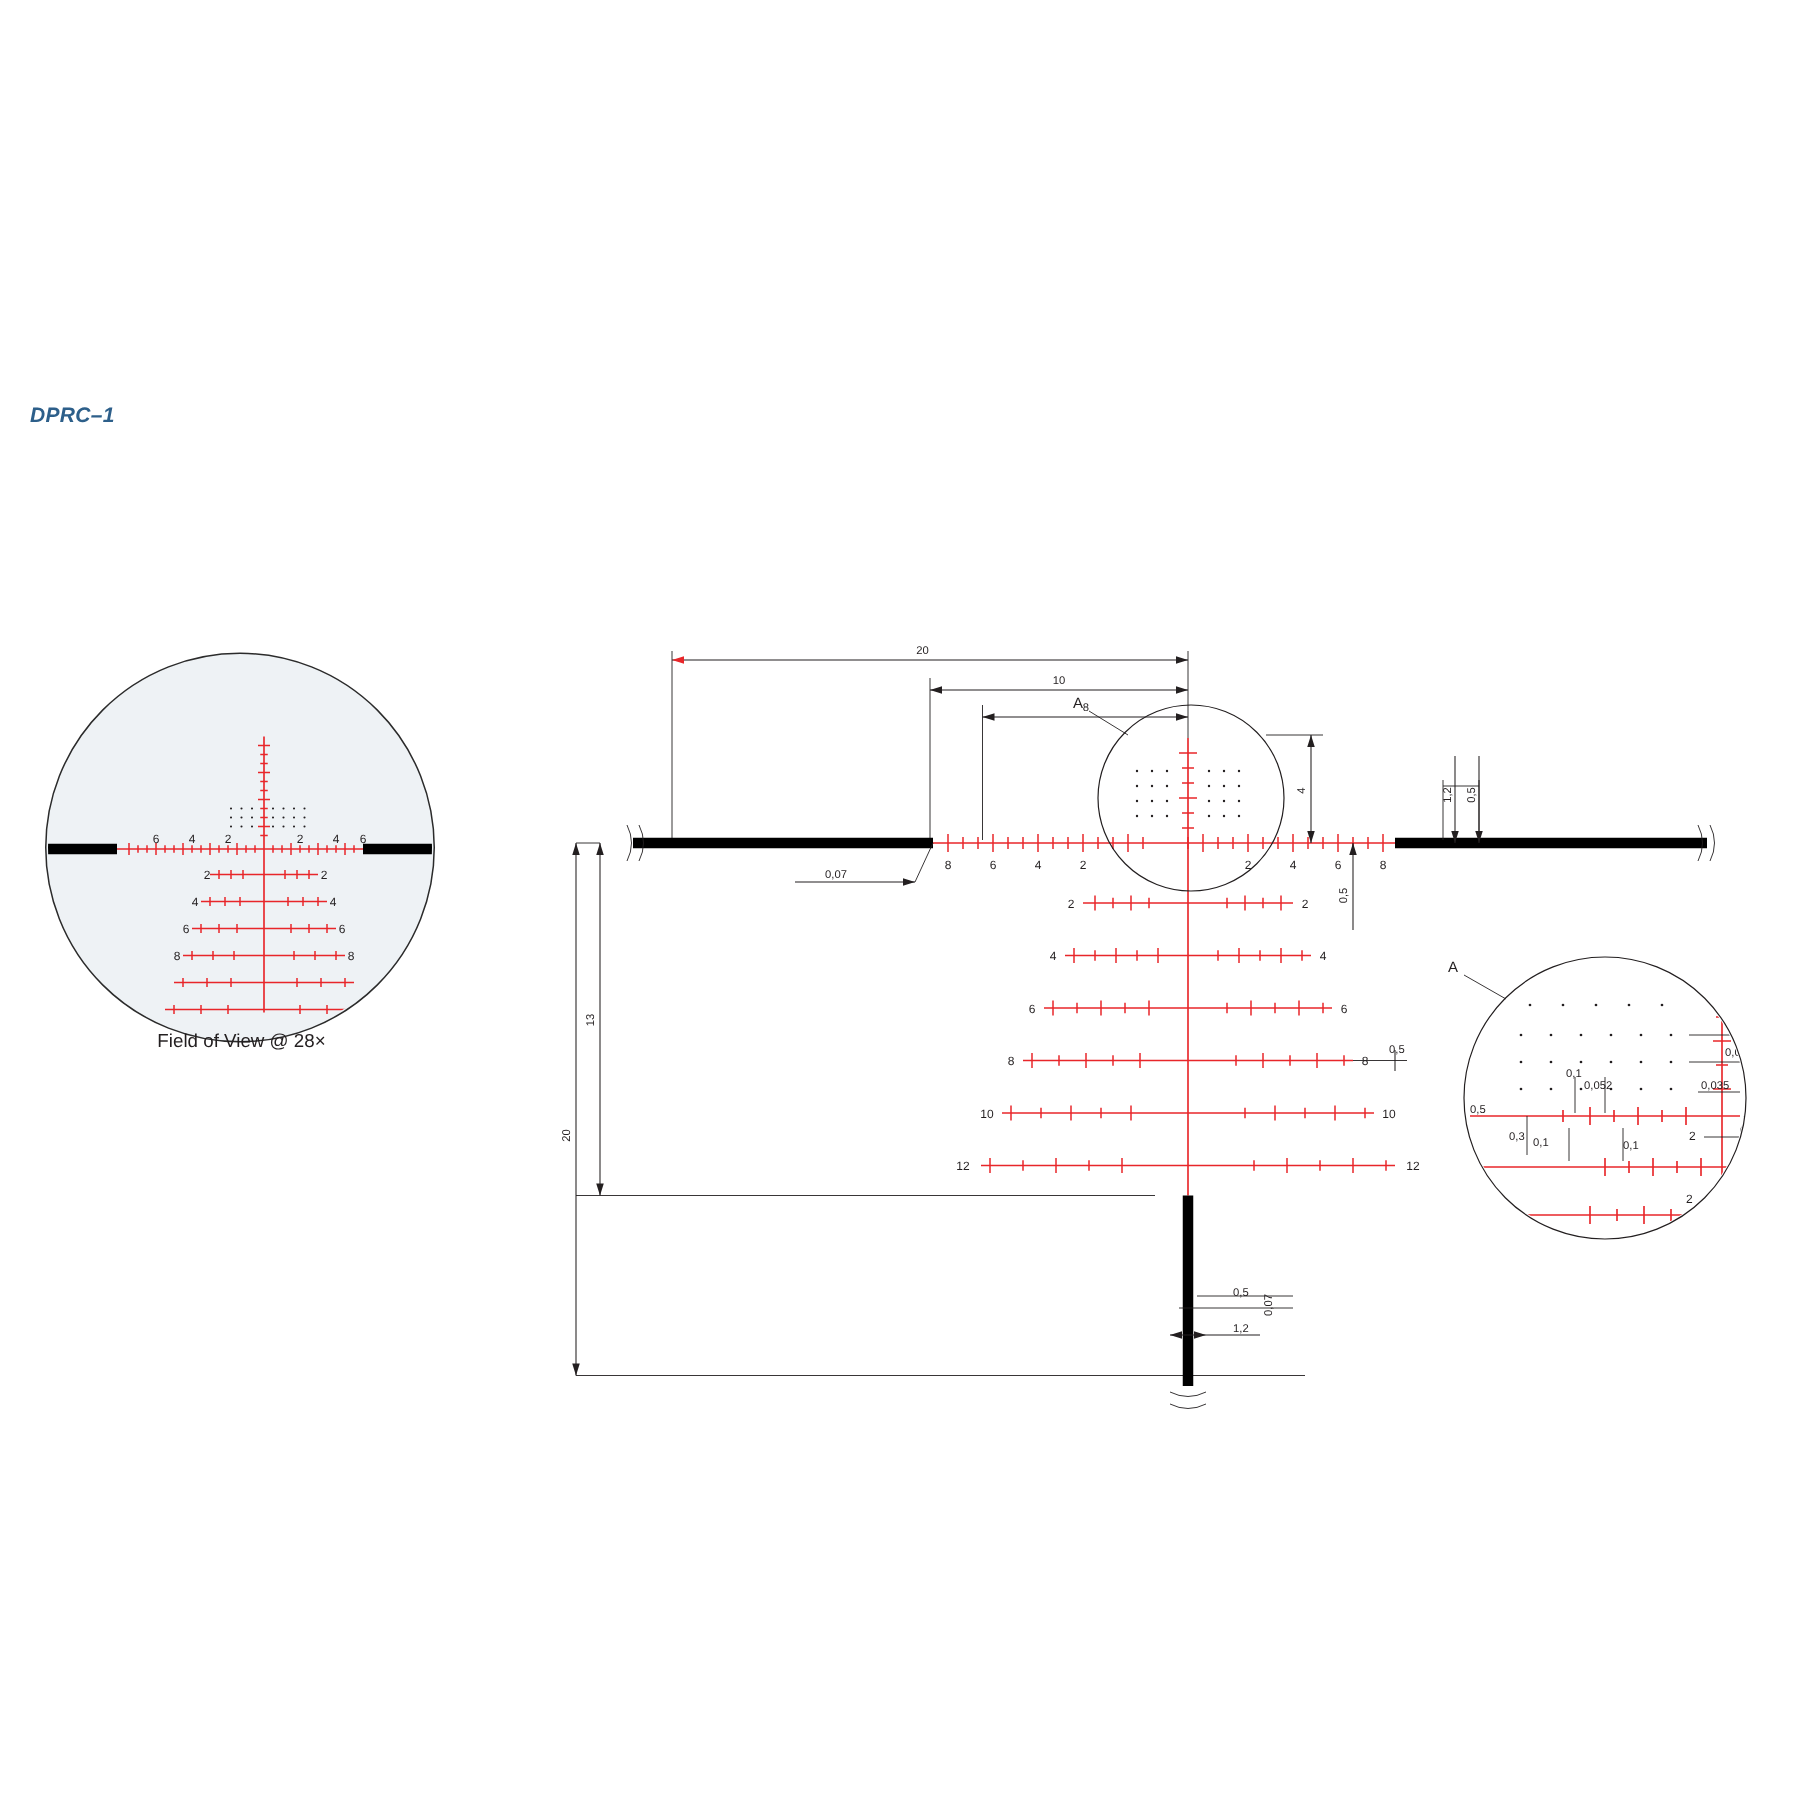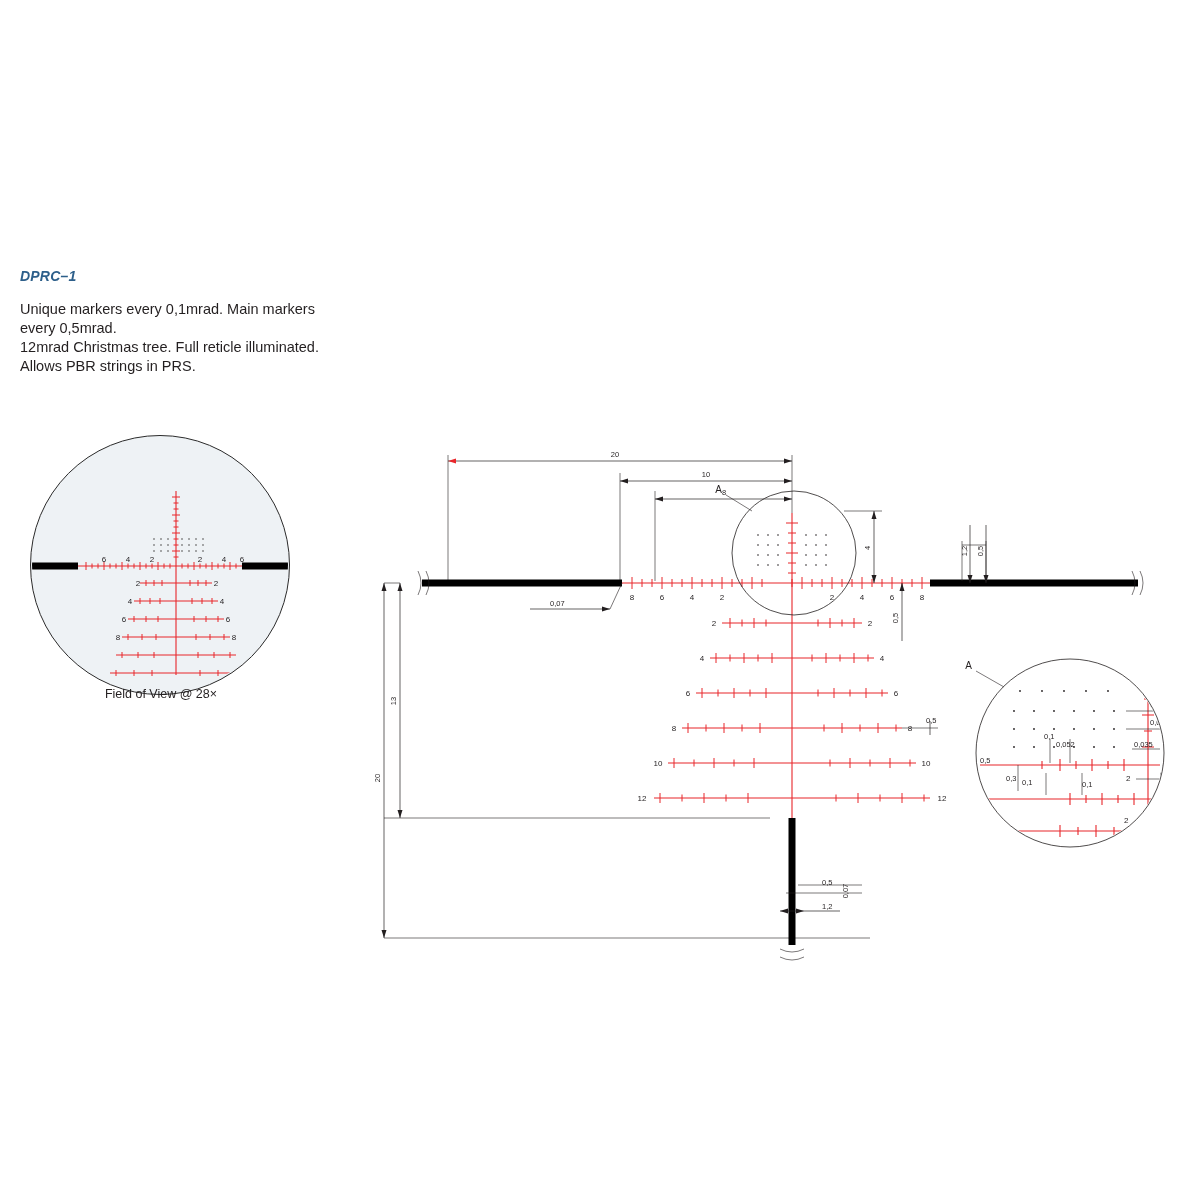--- a/index.html
+++ b/index.html
@@ -67,21 +67,21 @@
     width: 262px;
     text-align: center;
     font-size: 12.5px;
     color: #231f20;
   }
 
   
   #drawing {
     position: absolute;
     left: 370px;
-    top: 433px;
+    top: 412px;
     width: 820px;
     height: 540px;
   }
 
   svg { display: block; }
   .dim-line { stroke: #231f20; stroke-width: .7; fill: none; }
   .ext-line { stroke: #231f20; stroke-width: .6; fill: none; }
   .thick-post { stroke: #000; stroke-width: 7; }
   .red { stroke: #e8262a; }
   .redfill { fill: #e8262a; }
@@ -106,24 +106,20 @@
     stroke-width: .8;
   }
 </style>
 </head>
 <body>
 
 <div class="page">
 
   <div id="title-block">
     <div id="reticle-title">DPRC–1</div>
-    <div id="reticle-desc">Unique markers every 0,1mrad. Main markers
-every 0,5mrad.
-12mrad Christmas tree. Full reticle illuminated.
-Allows PBR strings in PRS.</div>
   </div>
 
   <div id="fov-wrap">
     <div id="fov-circle"></div>
     <svg width="262" height="262" viewBox="0 0 262 262" style="position:absolute;left:0;top:0;">
       <defs>
         <clipPath id="fovclip">
             <circle cx="130" cy="130" r="128"></circle>
           </clipPath>
       </defs>

